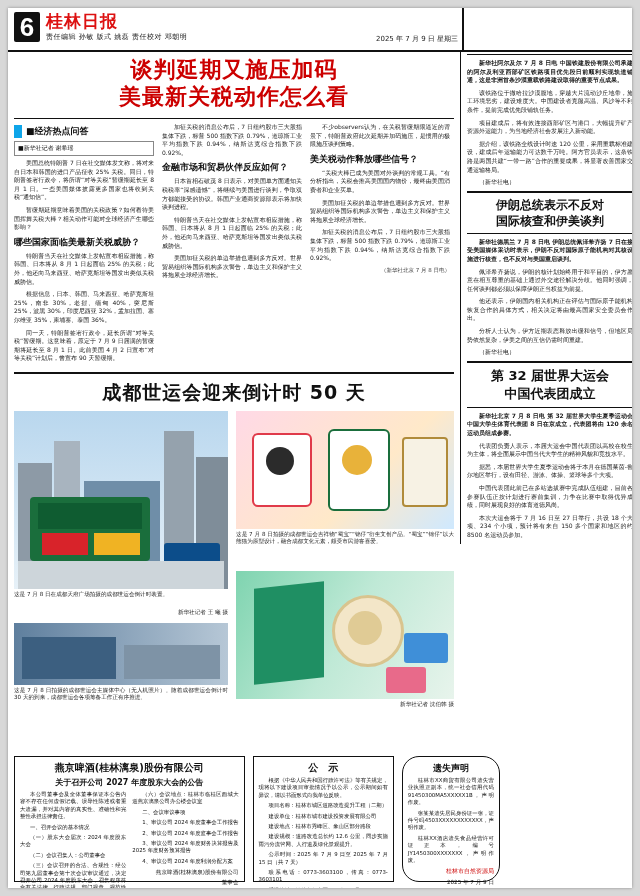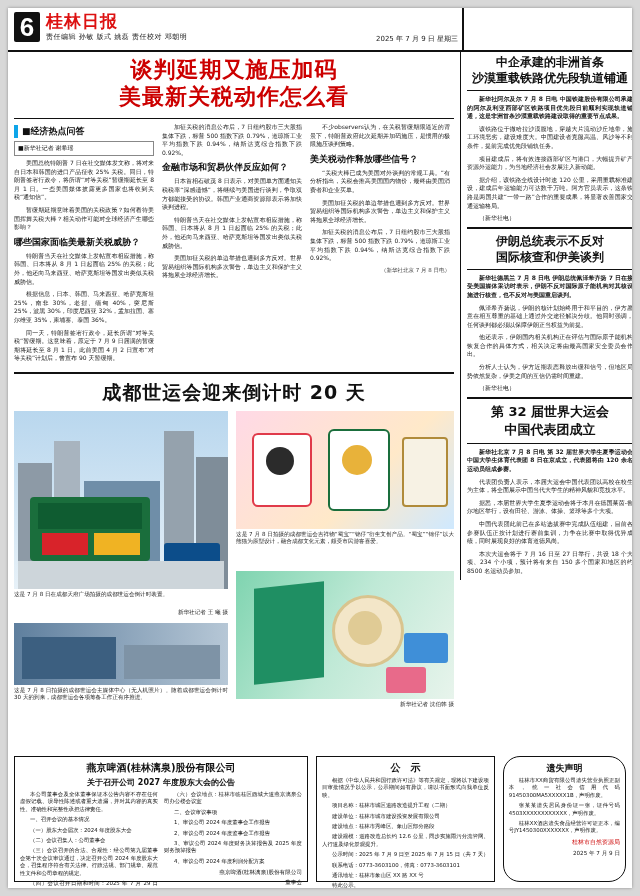--- a/index.html
+++ b/index.html
@@ -54,21 +54,21 @@
 
   
   .headline{
     text-align:center;color:#c00;font-weight:bold;
     font-family:"DejaVu Sans",sans-serif;
     font-size:22px;line-height:27px;letter-spacing:1px;
     padding:4px 0 6px;
   }
   .section-tag{
     font-family:"DejaVu Sans",sans-serif;font-size:9px;font-weight:bold;
-    border-left:4px solid #0ea5e9;padding-left:4px;margin:2px 0 3px;
+    border-left:8px solid #0ea5e9;padding-left:4px;margin:2px 0 3px;
   }
   .hr-thin{border-top:1px solid #111;margin:2px 0 4px;}
   .hr-thick{border-top:2px solid #111;margin:3px 0 4px;}
 
   
   .tri{display:flex;gap:8px;}
   .tri .c{width:140px;}
   .tri .c.mid{width:140px;}
   .tri .c.rt{width:140px;}
   .subhead{
@@ -99,21 +99,21 @@
     font-size:12px;line-height:16px;margin:2px 0 4px;
   }
   .rhead.big{font-size:13px;line-height:18px;}
   p.rtxt{
     font-size:6px;line-height:8.6px;text-align:justify;margin:0 0 4px;
     font-family:"DejaVu Sans",sans-serif;text-indent:12px;color:#1a1a1a;
   }
   .lead{font-weight:bold;}
 
   
-  .notices{position:absolute;left:6px;top:748px;width:612px;height:126px;display:flex;gap:8px;}
+  .notices{position:absolute;left:6px;top:748px;width:486px;height:126px;display:flex;gap:8px;}
   .notice{border:1px solid #111;padding:4px 5px;box-sizing:border-box;}
   .n1{width:296px;}
   .n2{width:180px;}
   .n3{width:124px;border-radius:17px;}
   .ntitle{
     text-align:center;font-family:"DejaVu Sans",sans-serif;font-weight:bold;
     font-size:10px;line-height:14px;margin-bottom:2px;
   }
   .ntitle.sm{font-size:9px;}
   .nsub{text-align:center;font-family:"DejaVu Sans",sans-serif;font-size:8px;font-weight:bold;margin-bottom:3px;}
@@ -176,21 +176,21 @@
           <p class="txt">不少observers认为，在关税暂缓期限逼近的背景下，特朗普政府此次延期并加码施压，是惯用的极限施压谈判策略。</p>
           <div class="subhead">美关税动作释放哪些信号？</div>
           <p class="txt">“关税大棒已成为美国对外谈判的常规工具。”有分析指出，关税会推高美国国内物价，最终由美国消费者和企业买单。</p>
           <p class="txt">美国加征关税的单边举措也遭到多方反对。世界贸易组织等国际机构多次警告，单边主义和保护主义将拖累全球经济增长。</p>
           <p class="txt">加征关税的消息公布后，7 日纽约股市三大股指集体下跌，标普 500 指数下跌 0.79%，道琼斯工业平均指数下跌 0.94%，纳斯达克综合指数下跌 0.92%。</p>
           <div class="byline">（新华社北京 7 月 8 日电）</div>
         </div>
       </div>
 
       <div class="feature">
-        <div class="feature-title">成都世运会迎来倒计时 20 天</div>
+        <div class="feature-title">成都世运会迎来倒计时 50 天</div>
 
         <div class="photos">
 
           <div class="ph sky" style="left:0;top:0;width:214px;height:178px;">
             <div class="bld" style="left:4px;top:52px;width:34px;height:126px;background:#8d9aa6;"></div>
             <div class="bld" style="left:40px;top:30px;width:26px;height:148px;background:#a8b4bf;"></div>
             <div class="bld" style="left:150px;top:20px;width:30px;height:158px;background:#95a2ad;"></div>
             <div class="bld" style="left:182px;top:46px;width:32px;height:132px;background:#7f8d99;"></div>
             <div class="bld" style="left:70px;top:70px;width:76px;height:108px;background:#6f8ea8;"></div>
             <div style="position:absolute;left:16px;top:86px;width:120px;height:64px;background:#1a6e3c;border-radius:4px;"></div>
@@ -225,22 +225,20 @@
             <div style="position:absolute;left:168px;top:62px;width:44px;height:30px;background:#3f8fd8;border-radius:3px;"></div>
             <div style="position:absolute;left:150px;top:96px;width:40px;height:26px;background:#e86a8a;border-radius:3px;"></div>
           </div>
           <div class="cap" style="position:absolute;left:222px;top:290px;width:218px;text-align:right;">新华社记者 沈伯韩 摄</div>
         </div>
       </div>
     </div>
 
     <div class="col-right">
 
-      <div class="rhead" style="white-space:pre-line;">中企承建的非洲首条
-沙漠重载铁路优先段轨道铺通</div>
       <div class="hr-thin"></div>
       <p class="rtxt lead">新华社阿尔及尔 7 月 8 日电 中国铁建股份有限公司承建的阿尔及利亚西部矿区铁路项目优先段日前顺利实现轨道铺通，这是非洲首条沙漠重载铁路建设取得的重要节点成果。</p>
       <p class="rtxt">该铁路位于撒哈拉沙漠腹地，穿越大片流动沙丘地带，施工环境恶劣，建设难度大。中国建设者克服高温、风沙等不利条件，提前完成优先段铺轨任务。</p>
       <p class="rtxt">项目建成后，将有效连接西部矿区与港口，大幅提升矿产资源外运能力，为当地经济社会发展注入新动能。</p>
       <p class="rtxt">据介绍，该铁路全线设计时速 120 公里，采用重载标准建设，建成后年运输能力可达数千万吨。阿方官员表示，这条铁路是两国共建“一带一路”合作的重要成果，将显著改善国家交通运输格局。</p>
       <p class="rtxt">（新华社电）</p>
 
       <div class="hr-thick"></div>
 
       <div class="rhead" style="white-space:pre-line;">伊朗总统表示不反对

